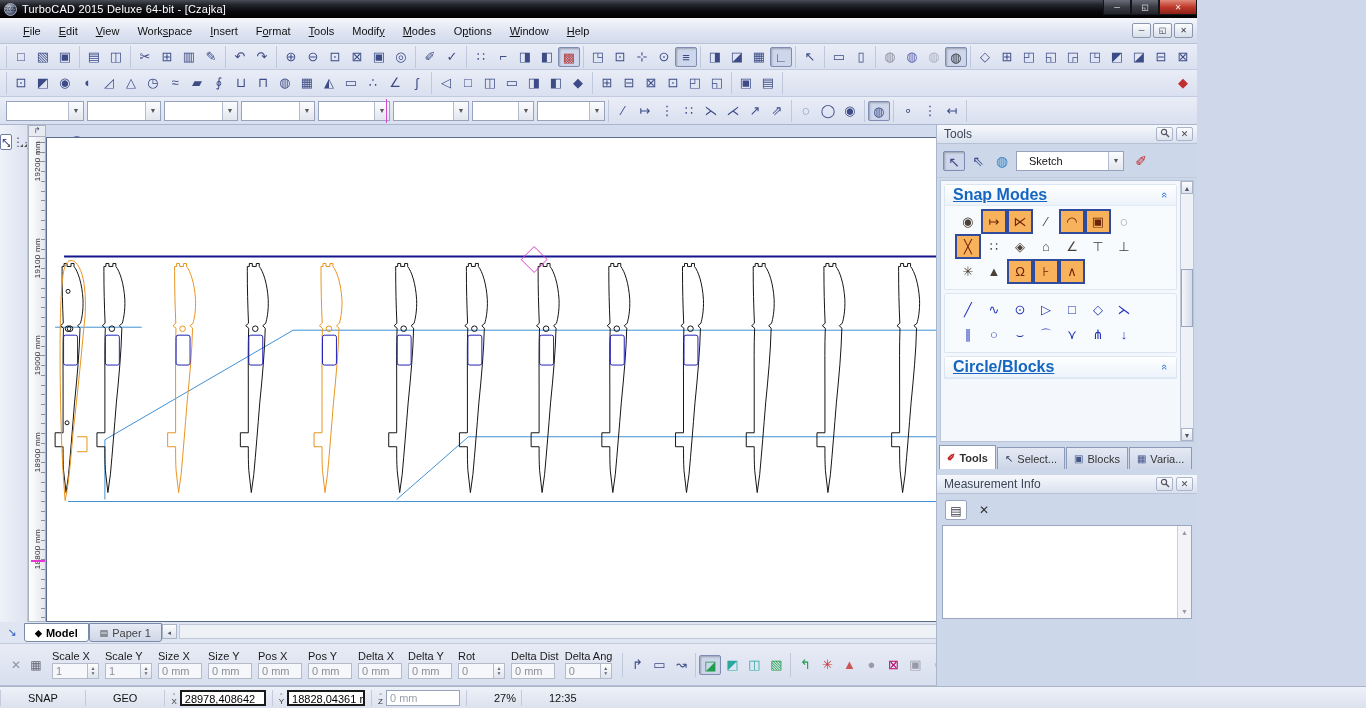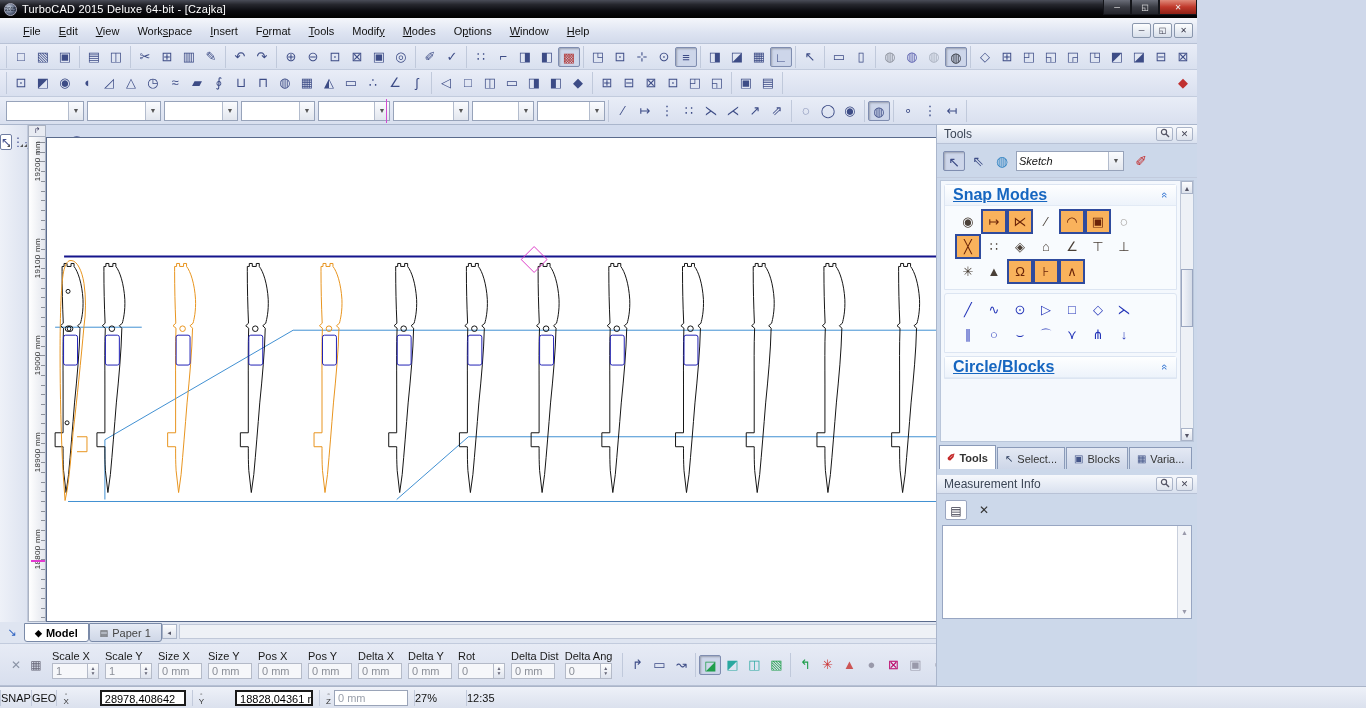--- a/index.html
+++ b/index.html
@@ -34,21 +34,21 @@
     background:linear-gradient(180deg,#e9edf7,#d9e0ef); border-bottom:1px solid #c2cbdd; padding-left:6px; }
   #tb1 { top:44px; height:26px; }
   #tb2 { top:70px; height:27px; }
   #tb3 { top:97px; height:28px; border-bottom:1px solid #aab6cc; }
   .tb-group { display:flex; align-items:center; padding:0 3px; border-right:1px solid #c0c9db; height:22px; }
   .tb-group:first-child { border-left:1px solid #c0c9db; }
   .tb-group.push { margin-left:auto; border-right:none; }
   .tb-btn { width:22px; height:20px; line-height:20px; text-align:center; font-size:13px; color:#3d4c86; cursor:default; position:relative; }
   .tb-btn.pressed { background:#cdd6ea; border:1px solid #7f8db0; border-radius:2px; box-shadow:inset 1px 1px 2px rgba(0,0,0,.25); }
   .combo { height:20px; background:#fff; border:1px solid #97a3ba; display:flex; align-items:center; margin-right:3px; }
-  .combo .cb-txt { flex:1; padding:0 2px; color:#111;font-style:italic; }
+  .combo .cb-txt { flex:1; padding:0 12px; color:#111; }
   .combo .cb-arrow { width:15px; height:100%; background:linear-gradient(180deg,#fbfcfe,#e2e6ee); border-left:1px solid #b3bccd;
     display:flex; align-items:center; justify-content:center; font-size:7px; color:#555; }
   .cursor-marker { position:absolute; left:386px; top:2px; width:1px; height:24px; background:#d24ad2; }
 
   
   #main { position:absolute; top:125px; left:0; right:0; height:561px; background:#d3dcee; }
 
   #left-tools { position:absolute; left:0; top:0; width:28px; height:497px; background:linear-gradient(90deg,#eef1f8,#dde3f0);
     border-right:1px solid #c0c9db; padding-top:6px; }
   .lt-btn { width:24px; height:23px; margin:0 auto; text-align:center; line-height:23px; font-size:12px; color:#44518f; position:relative; }
@@ -97,26 +97,26 @@
   .fld.spin .fval { width:36px; }
   .spinner { width:11px; height:16px; border:1px solid #b4bac8; border-left:none; background:linear-gradient(180deg,#fefefe,#dfe4ee);
     font-size:5px; color:#667; display:flex; flex-direction:column; align-items:center; justify-content:center; line-height:5px; }
   #insp-right { display:flex; align-items:center; margin-left:10px; }
   #insp-right .tb-group { height:24px; }
 
   
   #statusbar { position:absolute; left:0; bottom:0; width:1366px; height:22px; background:linear-gradient(180deg,#eef1f8,#dbe1ee);
     border-top:1px solid #aab4c8; display:flex; align-items:center; }
   #statusbar .msg { padding-left:8px; color:#111; flex:1; }
-  .sb-cell { padding:0 0; color:#111; border-left:1px solid #c2cadb; height:16px; line-height:16px; }
+  .sb-cell { padding:0 27px; color:#111; border-left:1px solid #c2cadb; height:16px; line-height:16px; }
   .axchip { display:flex; align-items:center; gap:3px; border-left:1px solid #c2cadb; padding:0 6px; }
   .axico { font-size:8px; color:#333; line-height:8px; text-align:center; }
   .axico .sq { display:block; font-size:6px; color:#555; }
   .coordbox { height:16px; background:#fff; padding:1px 3px; color:#000; overflow:hidden; white-space:nowrap; }
-  .coordbox.focus { border:2px solid #1a1a1a;margin-left:28px; }
+  .coordbox.focus { border:2px solid #1a1a1a; }
   .coordbox.dim { border:1px solid #9aa4b8; color:#9aa0ac; }
 
   
   #rpanel { position:absolute; right:0; top:0; width:261px; height:561px; background:#ccd8ea; border-left:1px solid #aab6cc; }
   .pal-hdr { height:19px; background:linear-gradient(180deg,#f6f8fc,#d9e1ef); border-bottom:1px solid #b8c2d6;
     display:flex; align-items:center; padding:0 4px 0 7px; color:#3c4656; font-size:12px; }
   .pal-hdr .hico { margin-left:auto; display:flex; gap:3px; align-items:center; }
   .hbtn { width:17px; height:14px; text-align:center; line-height:13px; font-size:9px; color:#445;
     background:linear-gradient(180deg,#fdfdfe,#dde2ec); border:1px solid #aab4c8; border-radius:2px; }
   #pal-toolbar { height:34px; display:flex; align-items:center; gap:3px; padding:0 6px; border-bottom:1px solid #c2cbdd; }

